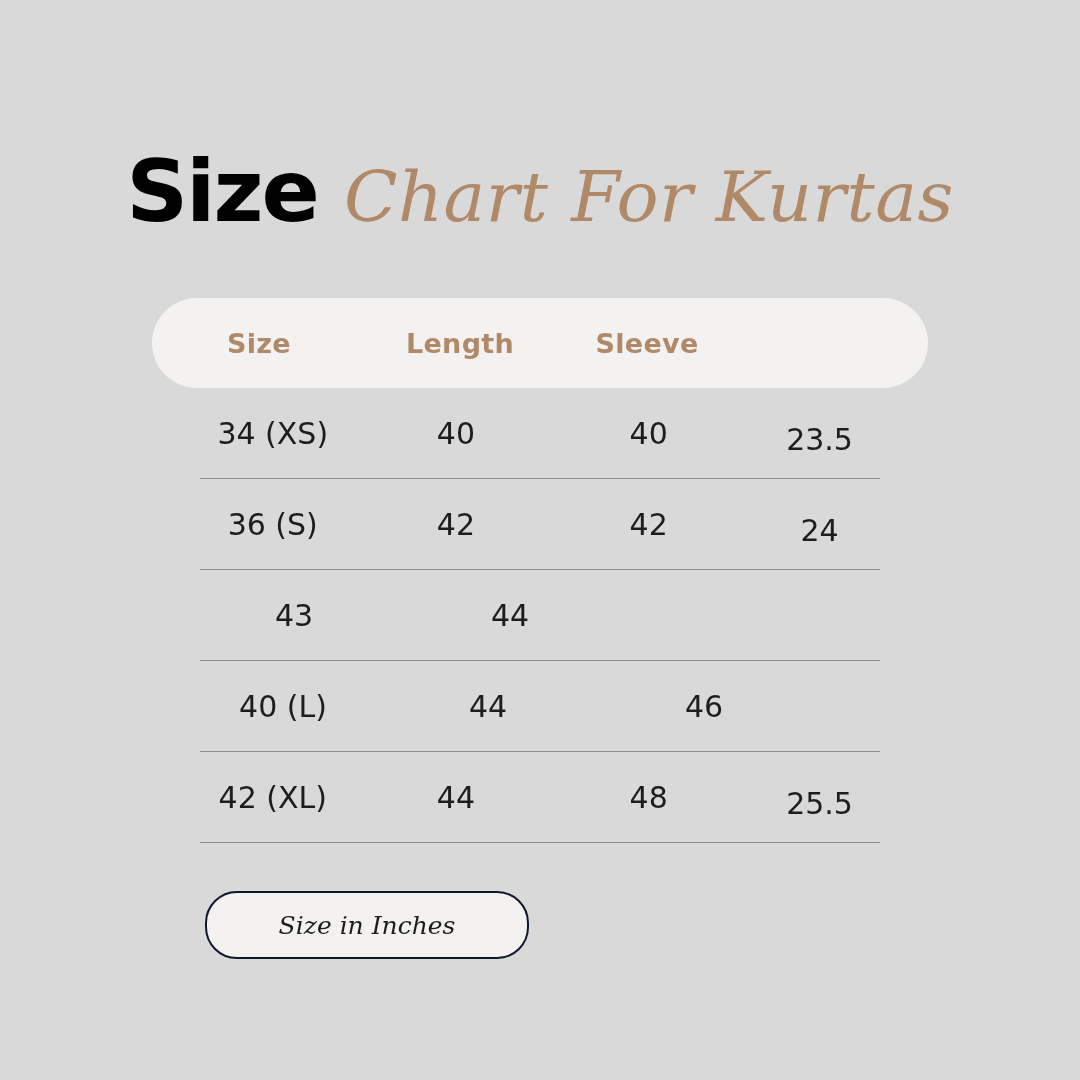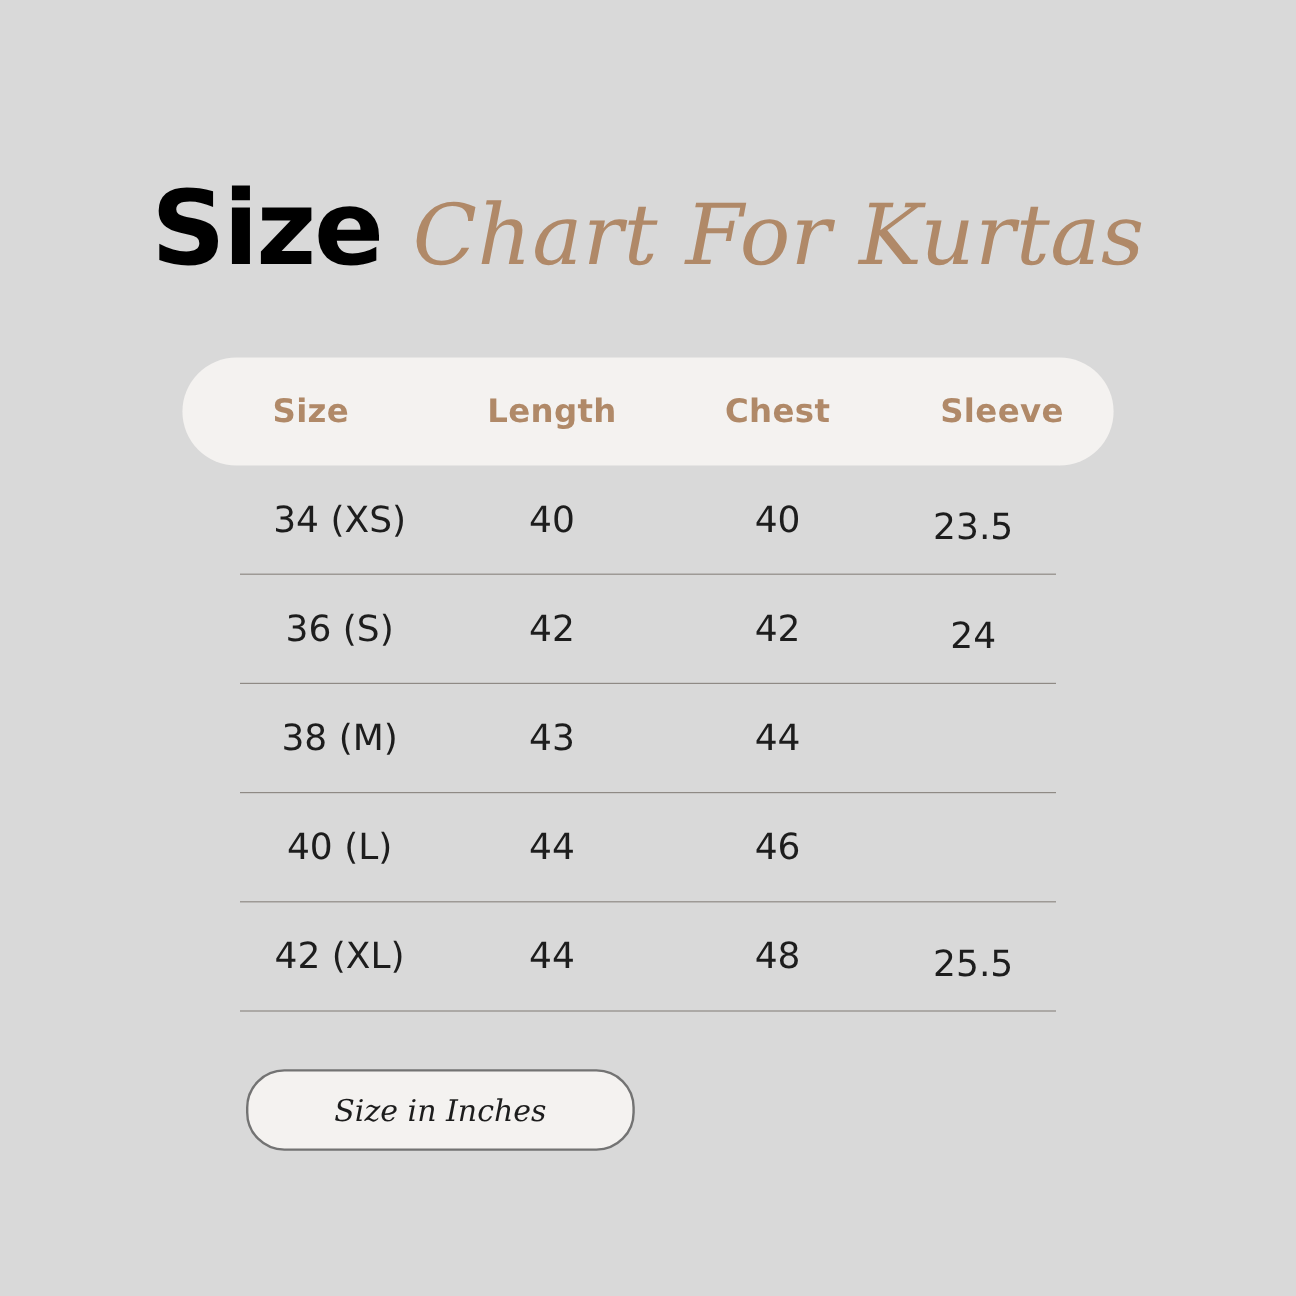--- a/index.html
+++ b/index.html
@@ -78,41 +78,42 @@
 
   .rows {
     margin: 0 48px 0 48px;
     width: 680px;
   }
   .row {
     display: flex;
     align-items: center;
     height: 90px;
     border-bottom: 1.6px solid #8f8a85;
+    gap: 28px;
   }
   .row .cell {
     font-family: "DejaVu Sans", sans-serif;
     font-size: 30px;
     color: #1d1d1d;
     text-align: center;
   }
   .r-size   { width: 166px; }
   .r-length { width: 188px; }
   .r-chest  { width: 188px; }
   .r-sleeve { width: 138px; margin-top: 12px; }
 
   
   .footer-pill {
     position: absolute;
     left: 205px;
     top: 891px;
     width: 320px;
     height: 64px;
     border-radius: 32px;
-    border: 2px solid #737373;
+    border: 2px solid #0f172a;
     background: #f4f2f0;
     display: flex;
     align-items: center;
     justify-content: center;
   }
   .footer-pill span {
     font-family: "DejaVu Serif", serif;
     font-style: italic;
     font-size: 25px;
     color: #1d1d1d;
@@ -126,42 +127,40 @@
   <div class="title-row">
     <span class="title-main">Size</span>
     <span class="title-script">Chart For Kurtas</span>
   </div>
 
   <div class="table-wrap">
 
     <div class="header-pill">
       <div class="cell col-size">Size</div>
       <div class="cell col-length">Length</div>
-      <div class="cell col-chest">Chest</div>
       <div class="cell col-sleeve">Sleeve</div>
     </div>
 
     <div class="rows">
 
       <div class="row">
         <div class="cell r-size">34 (XS)</div>
         <div class="cell r-length">40</div>
         <div class="cell r-chest">40</div>
         <div class="cell r-sleeve">23.5</div>
       </div>
 
       <div class="row">
         <div class="cell r-size">36 (S)</div>
         <div class="cell r-length">42</div>
         <div class="cell r-chest">42</div>
         <div class="cell r-sleeve">24</div>
       </div>
 
       <div class="row">
-        <div class="cell r-size">38 (M)</div>
         <div class="cell r-length">43</div>
         <div class="cell r-chest">44</div>
       </div>
 
       <div class="row">
         <div class="cell r-size">40 (L)</div>
         <div class="cell r-length">44</div>
         <div class="cell r-chest">46</div>
       </div>
 

